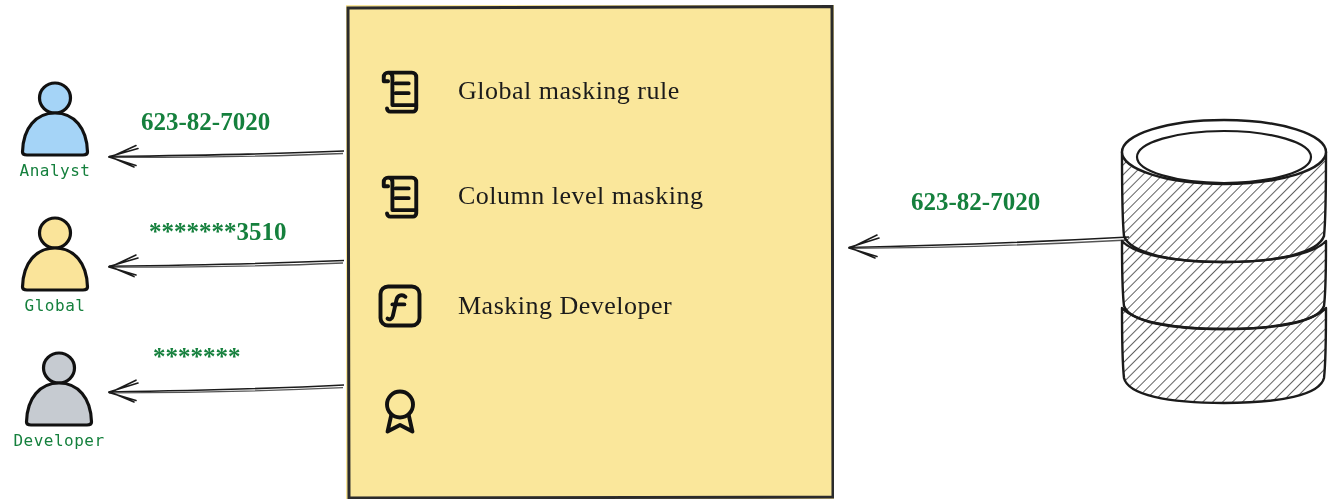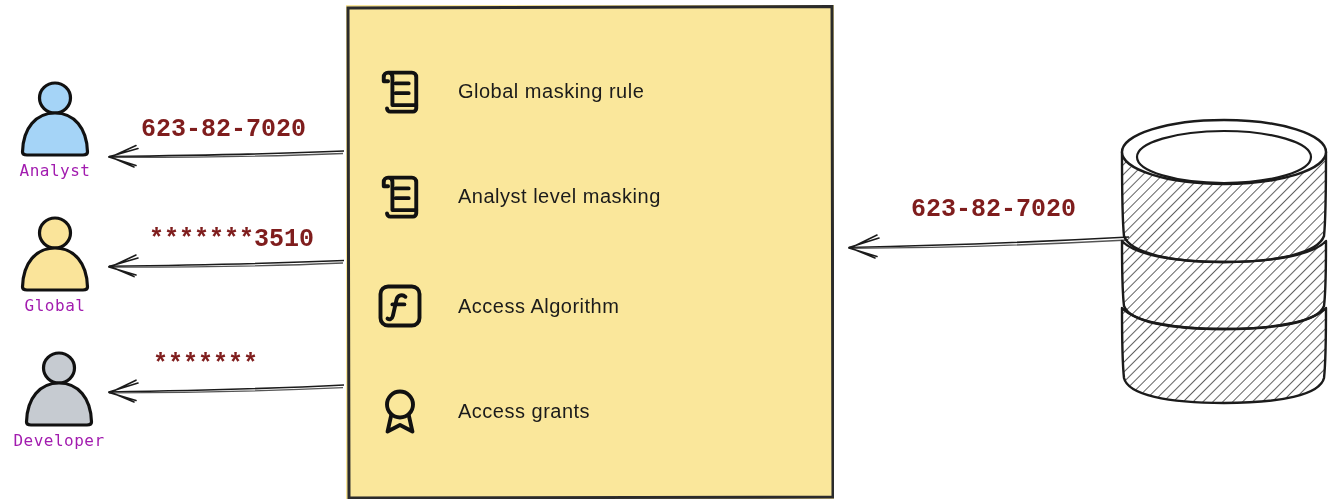--- a/index.html
+++ b/index.html
@@ -21,44 +21,44 @@
     width: 110px;
     text-align: center;
   }
   .actor .person-svg {
     display: block;
     margin: 0 auto;
   }
   .actor .actor-label {
     font-family: "DejaVu Sans Mono", "Liberation Mono", monospace;
     font-size: 16px;
-    color: #a21caf;
+    color: #15803d;
     letter-spacing: 0.5px;
     margin-top: 1px;
     white-space: nowrap;
   }
 
   #actor-analyst  { left: 0px;  top: 80px; }
   #actor-support  { left: 0px;  top: 215px; }
   #actor-developer{ left: 4px;  top: 350px; }
 
   
   .arrow-row {
     position: absolute;
     height: 60px;
   }
   .arrow-label {
     position: absolute;
-    font-family: Liberation Mono, monospace;
+    font-family: Liberation Serif, serif;
     font-size: 25px;
     font-weight: 700;
-    color: #7f1d1d;
+    color: #15803d;
     letter-spacing: 0px;
     white-space: nowrap;
-    top: 7px;
+    top: 0px;
   }
   .arrow-svg { position: absolute; top: 30px; left: 0; }
 
   #arrow-row-analyst   { left: 105px; top: 108px; width: 240px; }
   #arrow-row-analyst .arrow-label { left: 36px; }
   #arrow-row-support   { left: 105px; top: 218px; width: 240px; }
   #arrow-row-support .arrow-label { left: 44px; }
   #arrow-row-developer { left: 105px; top: 343px; width: 240px; }
   #arrow-row-developer .arrow-label { left: 48px; }
 
@@ -88,22 +88,22 @@
     align-items: center;
     left: 28px;
   }
   .policy-item .policy-icon {
     width: 52px;
     height: 52px;
     flex: 0 0 52px;
     display: block;
   }
   .policy-item .policy-text {
-    font-family: Liberation Sans, sans-serif;
-    font-size: 20px;
+    font-family: Liberation Serif, serif;
+    font-size: 26px;
     color: #1b1b1b;
     margin-left: 32px;
     white-space: nowrap;
     letter-spacing: 0.5px;
   }
   #policy-item-0 { top: 60px; }
   #policy-item-1 { top: 165px; }
   #policy-item-2 { top: 275px; }
   #policy-item-3 { top: 380px; }
 
@@ -200,38 +200,37 @@
   </div>
 
   <div class="policy-item" id="policy-item-1">
     <svg class="policy-icon" viewBox="0 0 48 48">
       <g fill="none" stroke="#111" stroke-width="3.6" stroke-linecap="round" stroke-linejoin="round">
         <path d="M13 7 h22 a4 4 0 0 1 4 4 v26 h-22 v-26 a4 4 0 0 0 -4 -4 a4 4 0 0 0 -4 4 v4 h4"></path>
         <path d="M39 37 v3 a3 3 0 0 1 -3 3 h-21 a3 3 0 0 1 -3 -3"></path>
         <path d="M20 17 h12 M20 26 h12"></path>
       </g>
     </svg>
-    <span class="policy-text">Analyst level masking</span>
+    <span class="policy-text">Column level masking</span>
   </div>
 
   <div class="policy-item" id="policy-item-2">
     <svg class="policy-icon" viewBox="0 0 48 48">
       <rect x="6" y="6" width="36" height="36" rx="7" ry="7" fill="none" stroke="#111" stroke-width="3.6"></rect>
       <path d="M29 15.5 c-2.5 -2.4 -7.2 -1.8 -8.2 2.6 l-3.4 15 c-0.8 3.6 -3.4 3.6 -4.9 2.6" fill="none" stroke="#111" stroke-width="3.6" stroke-linecap="round"></path>
       <path d="M17 22.5 h11" fill="none" stroke="#111" stroke-width="3.6" stroke-linecap="round"></path>
     </svg>
-    <span class="policy-text">Access Algorithm</span>
+    <span class="policy-text">Masking Developer</span>
   </div>
 
   <div class="policy-item" id="policy-item-3">
     <svg class="policy-icon" viewBox="0 0 48 48">
       <circle cx="24" cy="18" r="12" fill="none" stroke="#111" stroke-width="3.6"></circle>
       <path d="M16 27.5 L12.5 43 L24 37 L35.5 43 L32 27.5" fill="none" stroke="#111" stroke-width="3.6" stroke-linejoin="round" stroke-linecap="round"></path>
     </svg>
-    <span class="policy-text">Access grants</span>
   </div>
 </div>
 
 <div id="database">
   <svg width="232" height="300" viewBox="0 0 232 300">
     <defs>
       <pattern id="hatch" width="7" height="7" patternTransform="rotate(45)" patternUnits="userSpaceOnUse">
         <line x1="0" y1="0" x2="0" y2="7" stroke="#3a3a3a" stroke-width="1.6"></line>
       </pattern>
     </defs>

